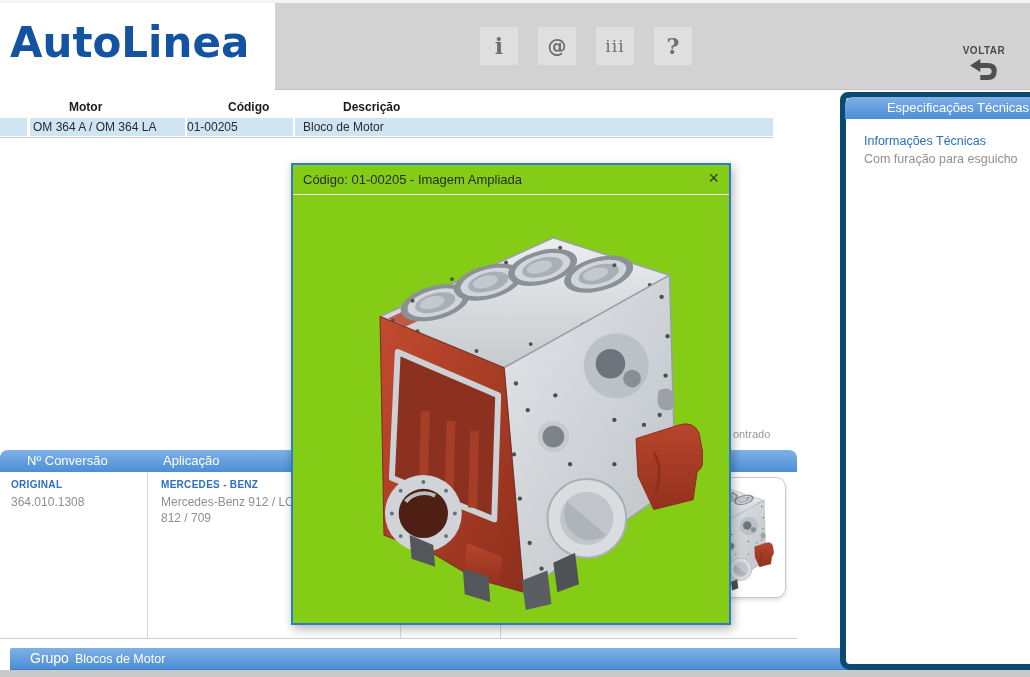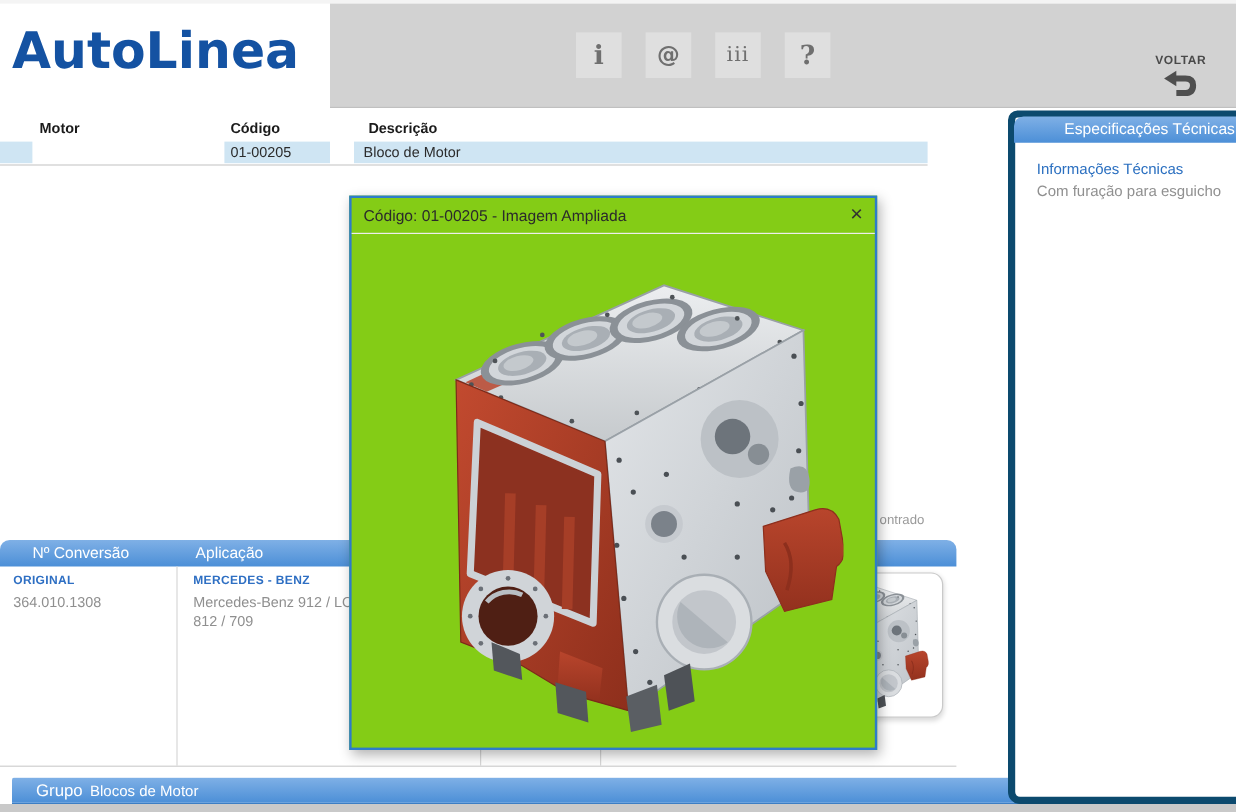--- a/index.html
+++ b/index.html
@@ -28,21 +28,21 @@
     color:#6f6f6f; cursor:pointer;
   }
   .icon-serif { font-family:"DejaVu Serif", serif; font-weight:700; font-size:22px; }
   .icon-sans  { font-family:"DejaVu Sans", sans-serif; font-weight:700; font-size:19px; }
   .icon-iii   { font-family:"DejaVu Serif", serif; font-weight:400; font-size:17px; letter-spacing:1px; }
   .voltar { left:948px; top:45px; width:72px; text-align:center; cursor:pointer; }
   .voltar-label { font-size:10px; font-weight:700; color:#4a4a4a; letter-spacing:.5px; }
   .voltar-arrow { margin-top:2px; }
 
   
-  .col-head { top:100px; font-size:12px; font-weight:700; color:#1a1a1a; }
+  .col-head { top:100px; font-size:12px; font-weight:700; color:#1a1a1a;margin-left:36px; }
   .result-row { left:0; top:118px; width:773px; height:18px; cursor:pointer; }
   .cell { position:absolute; top:0; height:18px; background:#cfe5f3;
           font-size:12px; color:#2b2b2b; line-height:18px; overflow:hidden; white-space:nowrap; }
   .row-underline { left:0; top:137px; width:773px; height:1px; background:#cccccc; }
 
   
   .partial-text { left:733px; top:428px; font-size:11px; color:#9a9a9a; }
 
   
   .blue-bar {
@@ -241,21 +241,22 @@
     <path d="M12 8 H21 Q28 8 28 14 Q28 21 21 21 H13" stroke="#4f4f4f" stroke-width="5.5" fill="none"></path>
   </svg>
 </div>
 
 <div class="abs col-head" style="left:33px">Motor</div>
 <div class="abs col-head" style="left:192px">Código</div>
 <div class="abs col-head" style="left:307px">Descrição</div>
 
 <div class="abs result-row">
   <div class="cell" style="left:0;width:27px"></div>
-  <div class="cell" style="left:187px;width:88px;padding-left:5px">01-00205</div>
+  <div class="cell" style="left:30px;width:155px;padding-left:3px">OM 364 A / OM 364 LA</div>
+  <div class="cell" style="left:187px;width:106px;padding-left:0">01-00205</div>
   <div class="cell" style="left:295px;width:478px;padding-left:8px">Bloco de Motor</div>
 </div>
 <div class="abs row-underline"></div>
 
 <div class="abs partial-text">ontrado</div>
 
 <div class="abs blue-bar conv-bar">
   <span style="left:27px">Nº Conversão</span>
   <span style="left:163px">Aplicação</span>
 </div>

